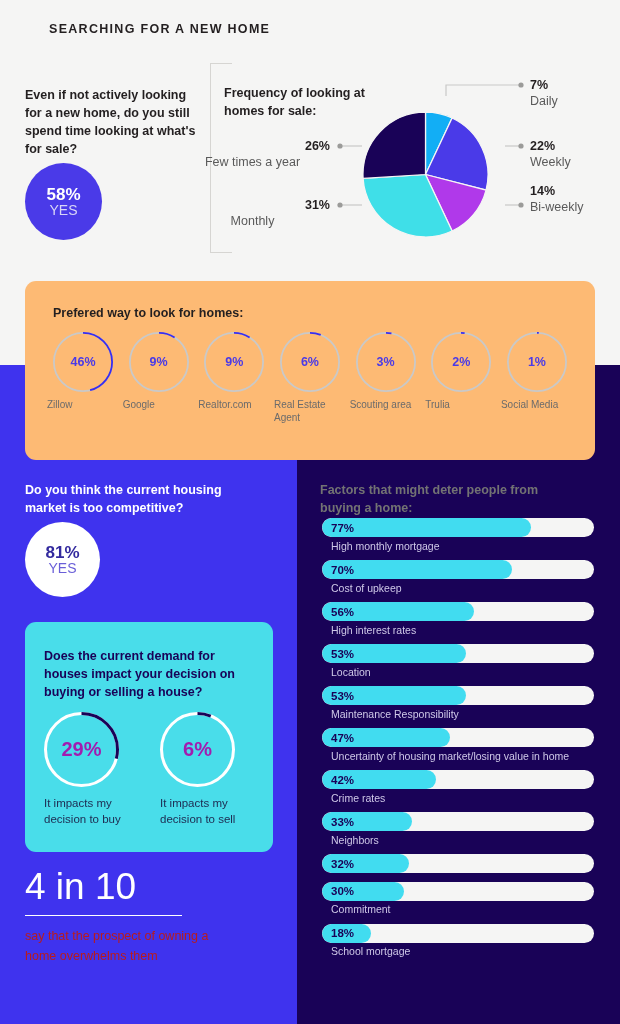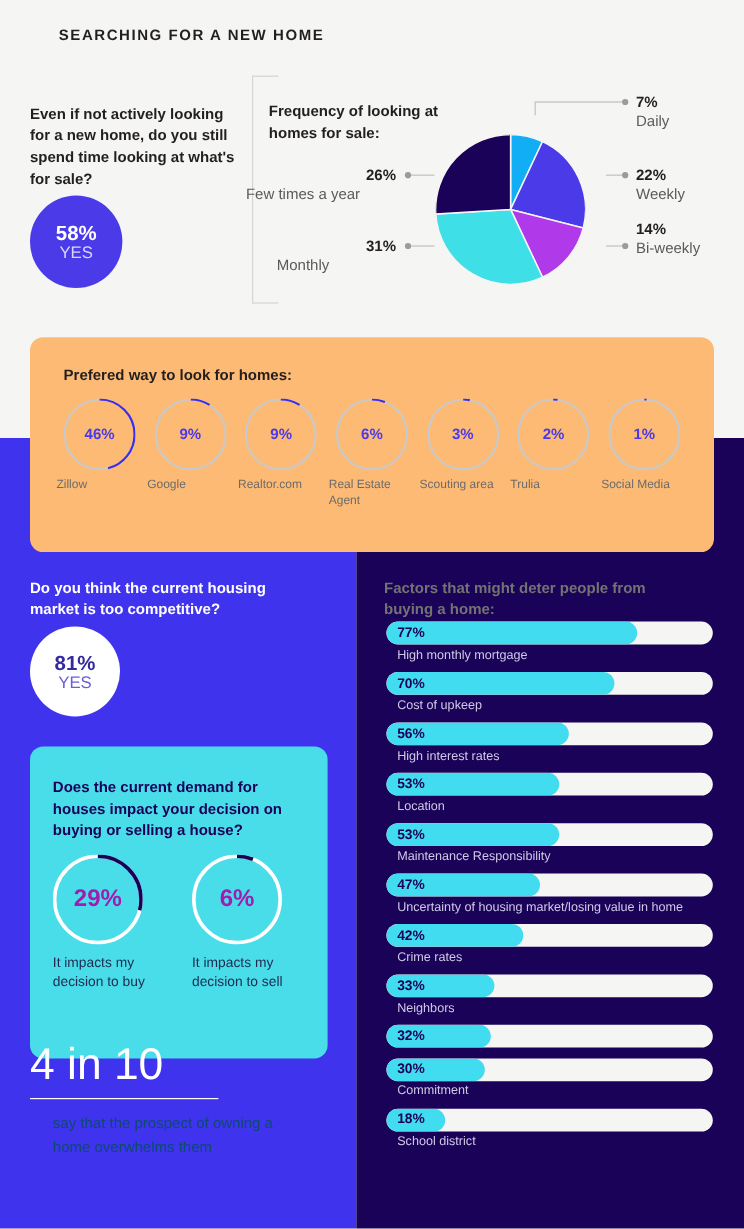--- a/index.html
+++ b/index.html
@@ -120,21 +120,21 @@
     background: #ffffff;
     display: flex; flex-direction: column;
     align-items: center; justify-content: center; line-height: 1.02;
   }
   .circle81 .pct { font-size: 17px; font-weight: bold; color: #332a9e; }
   .circle81 .lbl { font-size: 14px; color: #6a5fd8; }
 
   
   .card-cyan {
     position: absolute; left: 25px; top: 622px;
-    width: 248px; height: 260px;
+    width: 248px; height: 230px;
     background: #49ddea; border-radius: 11px;
   }
   .card-cyan h3 {
     position: absolute; left: 19px; top: 25px; width: 210px;
     font-size: 12.5px; font-weight: bold; line-height: 1.45; color: #190257;
   }
   .cyan-donuts {
     position: absolute; left: 19px; top: 90px;
     width: 215px; display: flex; gap: 28px;
   }
@@ -153,21 +153,21 @@
   .bigstat {
     position: absolute; left: 25px; top: 868px;
     font-size: 37px; font-weight: normal; color: #ffffff; line-height: 1;
   }
   .bigrule {
     position: absolute; left: 25px; top: 915px;
     width: 157px; height: 1.3px; background: #ffffff;
   }
   .bigsub {
     position: absolute; left: 25px; top: 926px; width: 190px;
-    font-size: 12.5px; color: #0c4a6e; line-height: 1.62; margin-left: 19px;
+    font-size: 12.5px; color: #b91c1c; line-height: 1.62;
   }
 
   
   .factors-h {
     position: absolute; left: 320px; top: 481px; width: 250px;
     font-size: 12.5px; font-weight: bold; line-height: 1.45; color: #737373;
   }
   .factors { position: absolute; left: 322px; top: 518px; width: 272px; }
   .factor { margin-bottom: 8.5px; }
   .factor .track {
@@ -437,17 +437,17 @@
          <div class="fill" style="width:30%; background:#41dcf0;"></div>
          <div class="val">30%</div>
        </div>
        <div class="cap">Commitment</div>
       </div>
       <div class="factor">
         <div class="track">
          <div class="fill" style="width:18%; background:#41dcf0;"></div>
          <div class="val">18%</div>
        </div>
-       <div class="cap">School district</div>
+       <div class="cap">School mortgage</div>
       </div>
     </div>
 
 </div>
 
 </body></html>

